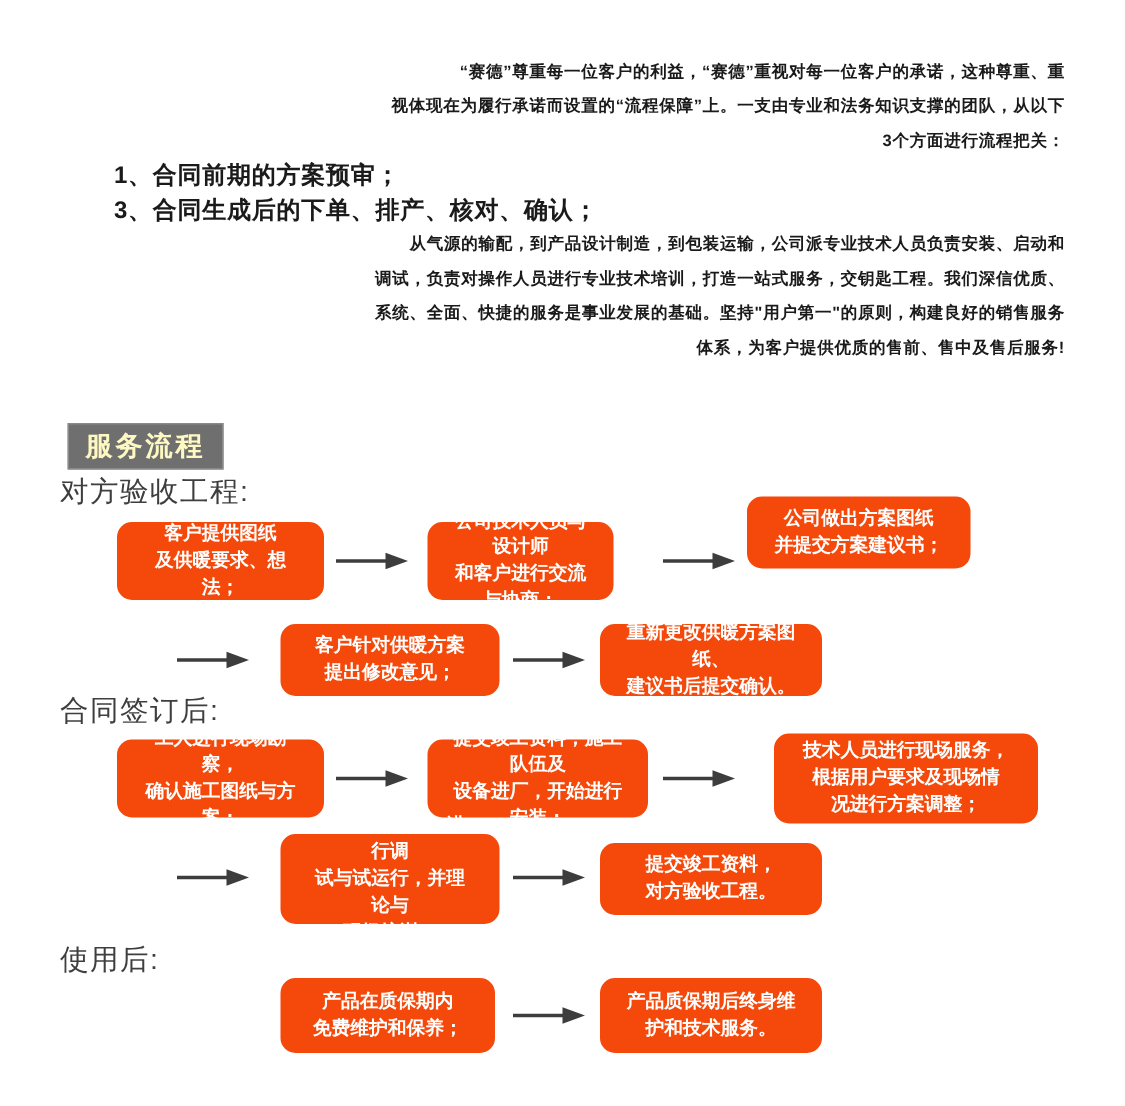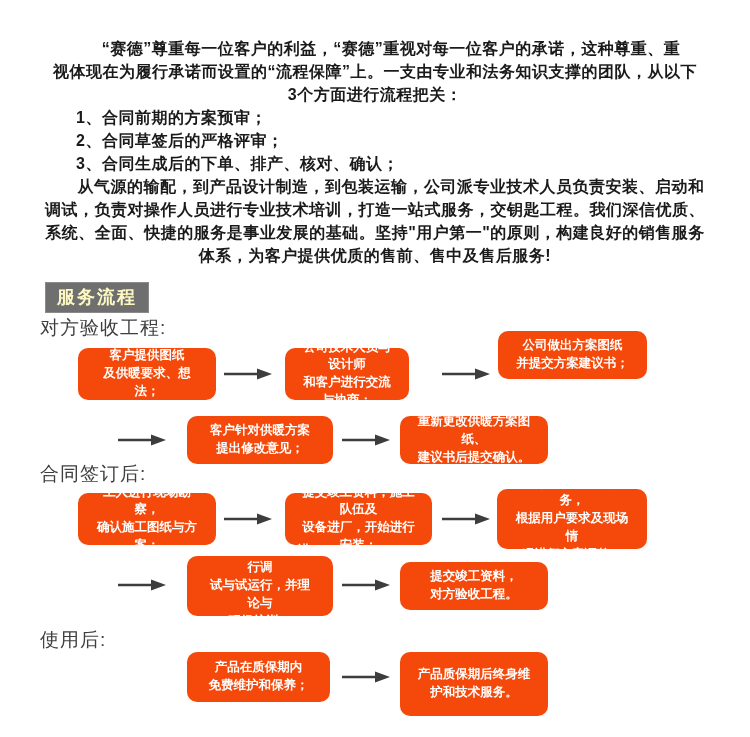--- a/index.html
+++ b/index.html
@@ -14,26 +14,26 @@
     position:relative;
     width:750px;height:737px;
     background:#ffffff;
     overflow:hidden;
     font-family:"Liberation Sans","DejaVu Sans",sans-serif;
   }
   
   .intro{padding:37px 40px 0 40px;color:var(--ink);}
   .para{
     margin:0;
-    font-size:16px;line-height:23px;
+    font-size:11px;line-height:23px;
     font-weight:bold;
     letter-spacing:0.5px;
     white-space:pre-line;
     text-indent:2em;
-    text-align:center;
+    text-align:right;
   }
   .steps{
     list-style:none;margin:0;padding:0 0 0 36px;
     font-size:16px;line-height:23px;font-weight:bold;letter-spacing:0.5px;
   }
   
   .badge{
     position:absolute;left:45px;top:282px;
     background:var(--badge);color:#fef9c3;
     font-size:18px;font-weight:bold;letter-spacing:2px;
@@ -61,21 +61,20 @@
 <body>
 
 <div class="page">
 
   <section class="intro">
     <p class="para">“赛德”尊重每一位客户的利益，“赛德”重视对每一位客户的承诺，这种尊重、重
 视体现在为履行承诺而设置的“流程保障”上。一支由专业和法务知识支撑的团队，从以下
 3个方面进行流程把关：</p>
     <ul class="steps">
       <li>1、合同前期的方案预审；</li>
-      <li>2、合同草签后的严格评审；</li>
       <li>3、合同生成后的下单、排产、核对、确认；</li>
     </ul>
     <p class="para">从气源的输配，到产品设计制造，到包装运输，公司派专业技术人员负责安装、启动和
 调试，负责对操作人员进行专业技术培训，打造一站式服务，交钥匙工程。我们深信优质、
 系统、全面、快捷的服务是事业发展的基础。坚持"用户第一"的原则，构建良好的销售服务
 体系，为客户提供优质的售前、售中及售后服务!</p>
   </section>
 
   <div class="badge">服务流程</div>
 
@@ -118,21 +117,21 @@
     <svg class="arrow" style="left:224px;top:511px" width="48" height="16" viewBox="0 0 48 16">
         <path d="M0 8 H35" stroke="currentColor" stroke-width="2.4" fill="none"></path>
         <path d="M33 2.5 L48 8 L33 13.5 Z" fill="currentColor"></path>
       </svg>
     <div class="box" style="left:285px;top:493px;width:147px;height:52px">提交竣工资料，施工队伍及
 设备进厂，开始进行安装；</div>
     <svg class="arrow" style="left:442px;top:511px" width="48" height="16" viewBox="0 0 48 16">
         <path d="M0 8 H35" stroke="currentColor" stroke-width="2.4" fill="none"></path>
         <path d="M33 2.5 L48 8 L33 13.5 Z" fill="currentColor"></path>
       </svg>
-    <div class="box" style="left:497px;top:489px;width:150px;height:60px">技术人员进行现场服务，
+    <div class="box" style="left:516px;top:489px;width:176px;height:60px">技术人员进行现场服务，
 根据用户要求及现场情
 况进行方案调整；</div>
 
     <svg class="arrow" style="left:118px;top:577px" width="48" height="16" viewBox="0 0 48 16">
         <path d="M0 8 H35" stroke="currentColor" stroke-width="2.4" fill="none"></path>
         <path d="M33 2.5 L48 8 L33 13.5 Z" fill="currentColor"></path>
       </svg>
     <div class="box" style="left:187px;top:556px;width:146px;height:60px">设备安装完毕，进行调
 试与试运行，并理论与
 现场培训；</div>
@@ -144,17 +143,17 @@
 对方验收工程。</div>
 
     <div class="flow-heading" style="top:627px">使用后:</div>
 
     <div class="box" style="left:187px;top:652px;width:143px;height:50px">产品在质保期内
 免费维护和保养；</div>
     <svg class="arrow" style="left:342px;top:669px" width="48" height="16" viewBox="0 0 48 16">
         <path d="M0 8 H35" stroke="currentColor" stroke-width="2.4" fill="none"></path>
         <path d="M33 2.5 L48 8 L33 13.5 Z" fill="currentColor"></path>
       </svg>
-    <div class="box" style="left:400px;top:652px;width:148px;height:64px">产品质保期后终身维
+    <div class="box" style="left:400px;top:652px;width:148px;height:50px">产品质保期后终身维
 护和技术服务。</div>
 
   </div>
 </div>
 
 </body></html>

